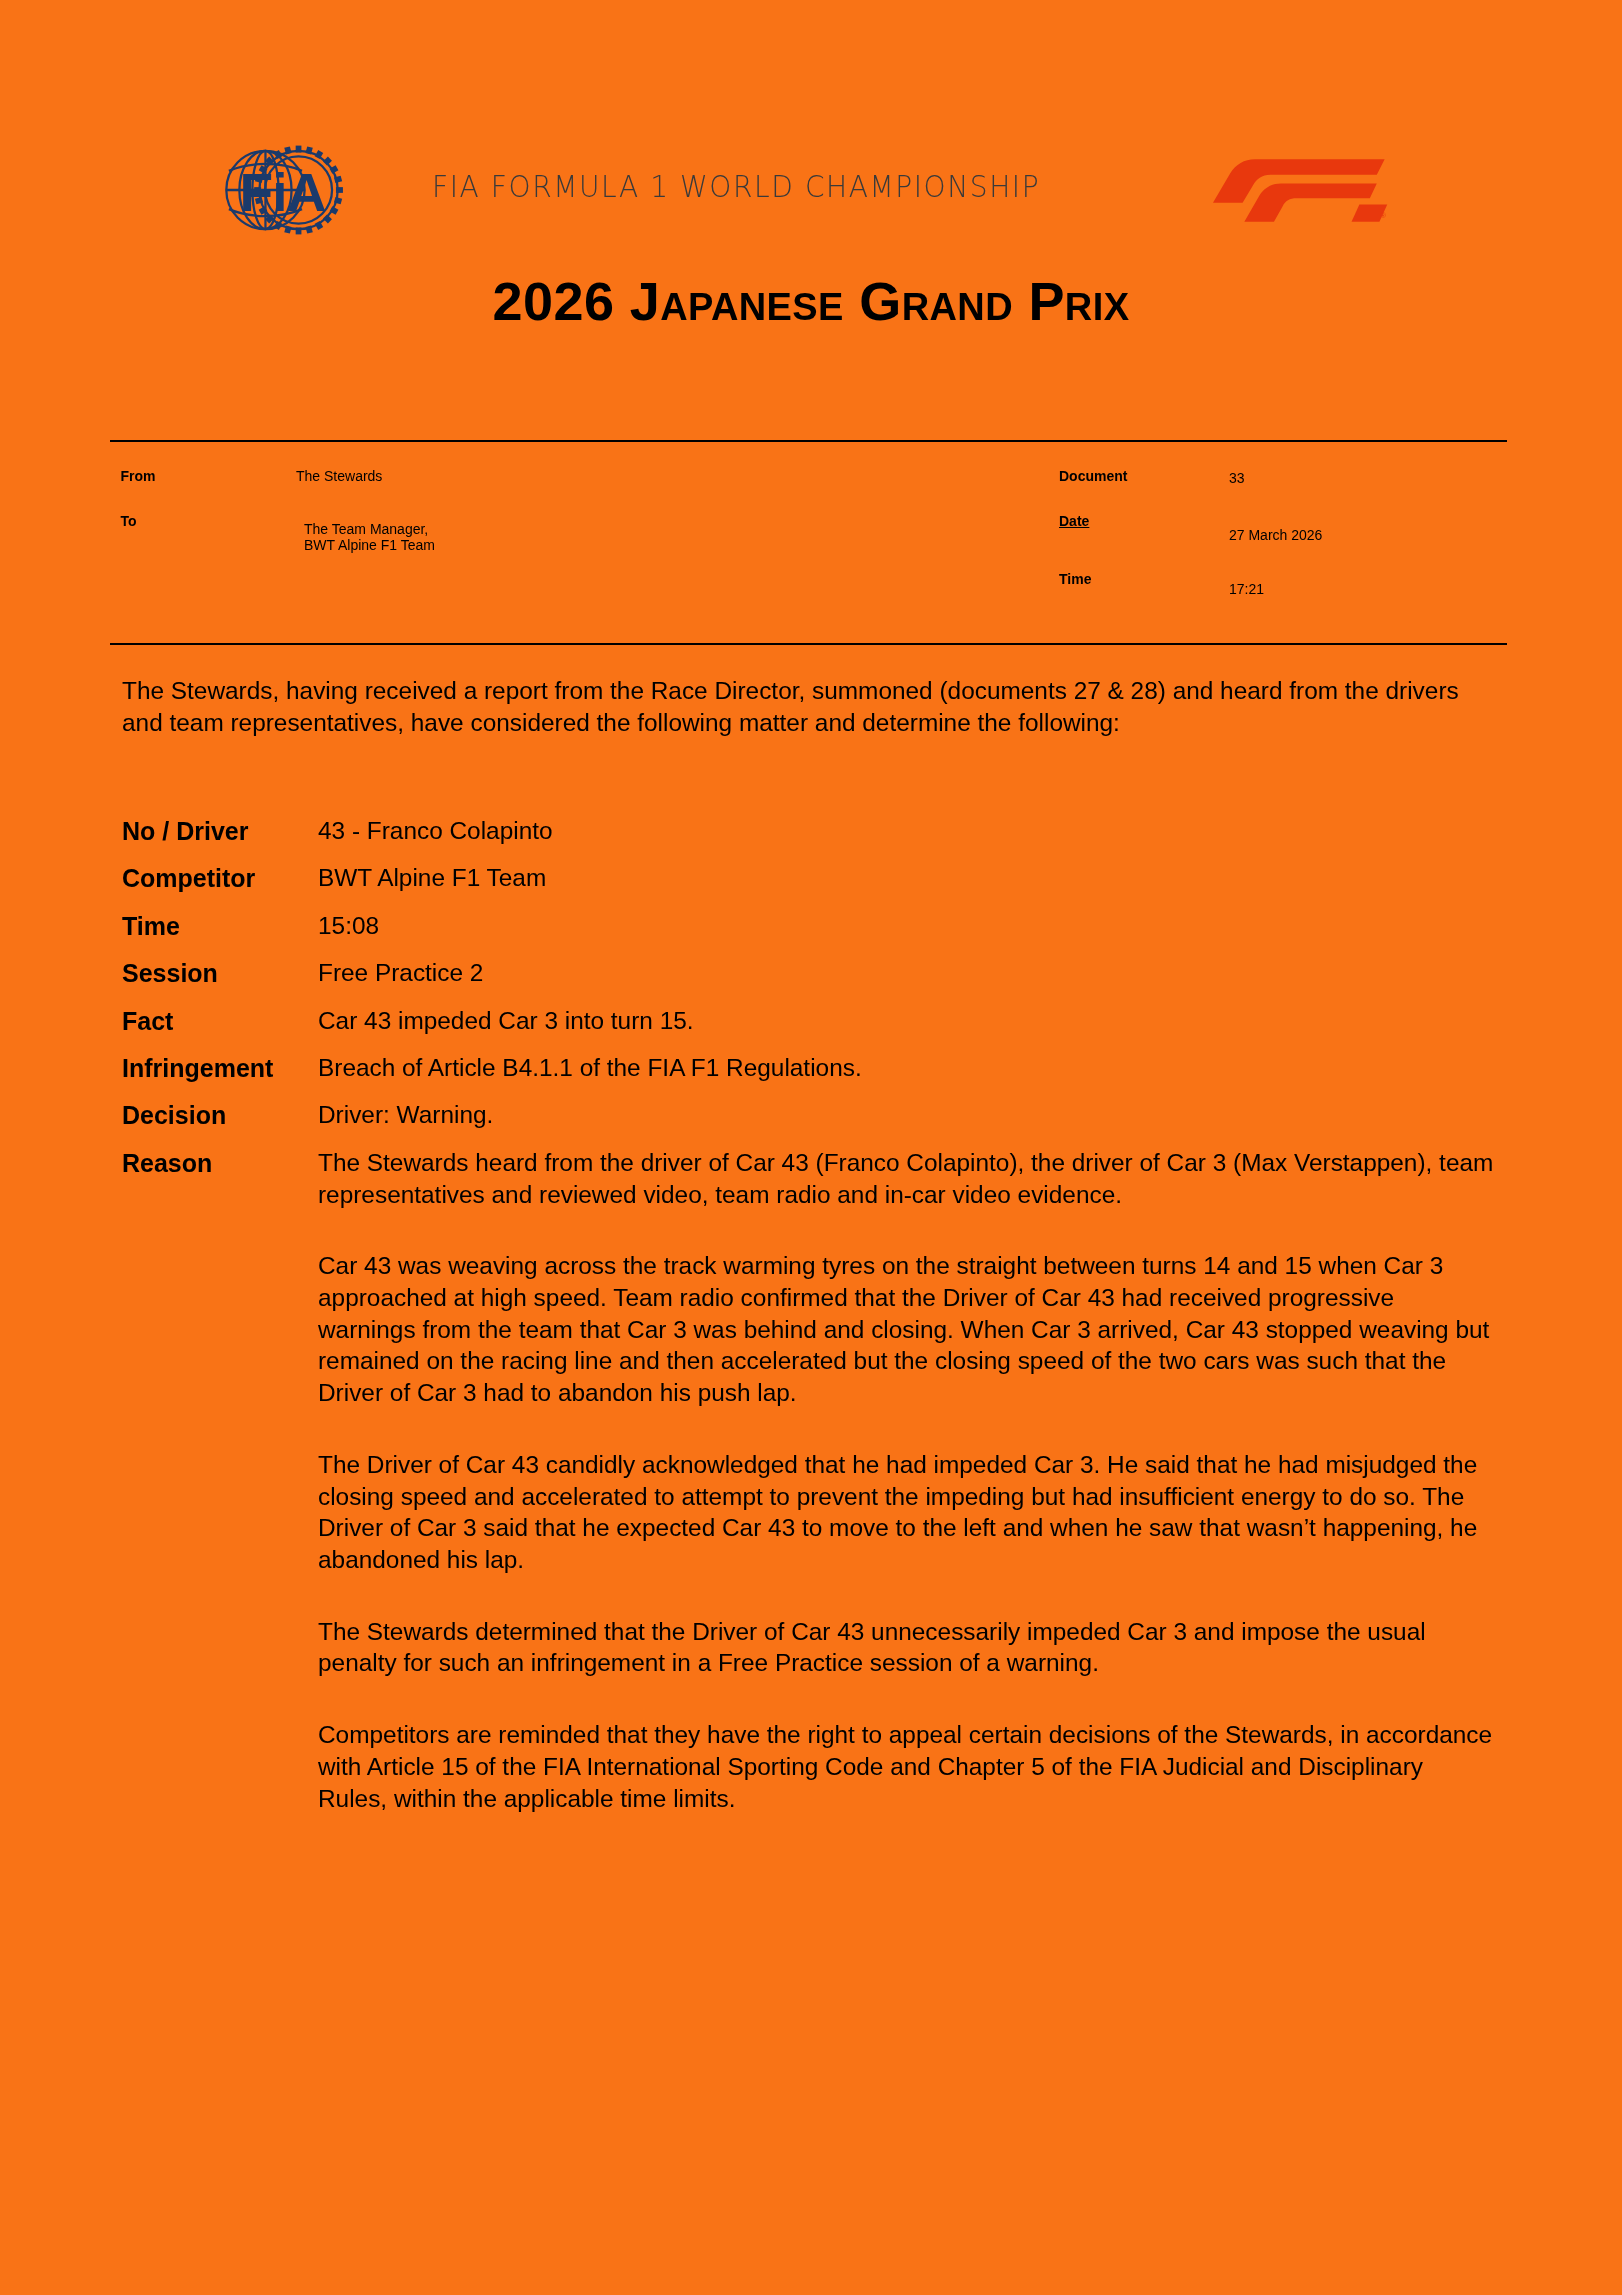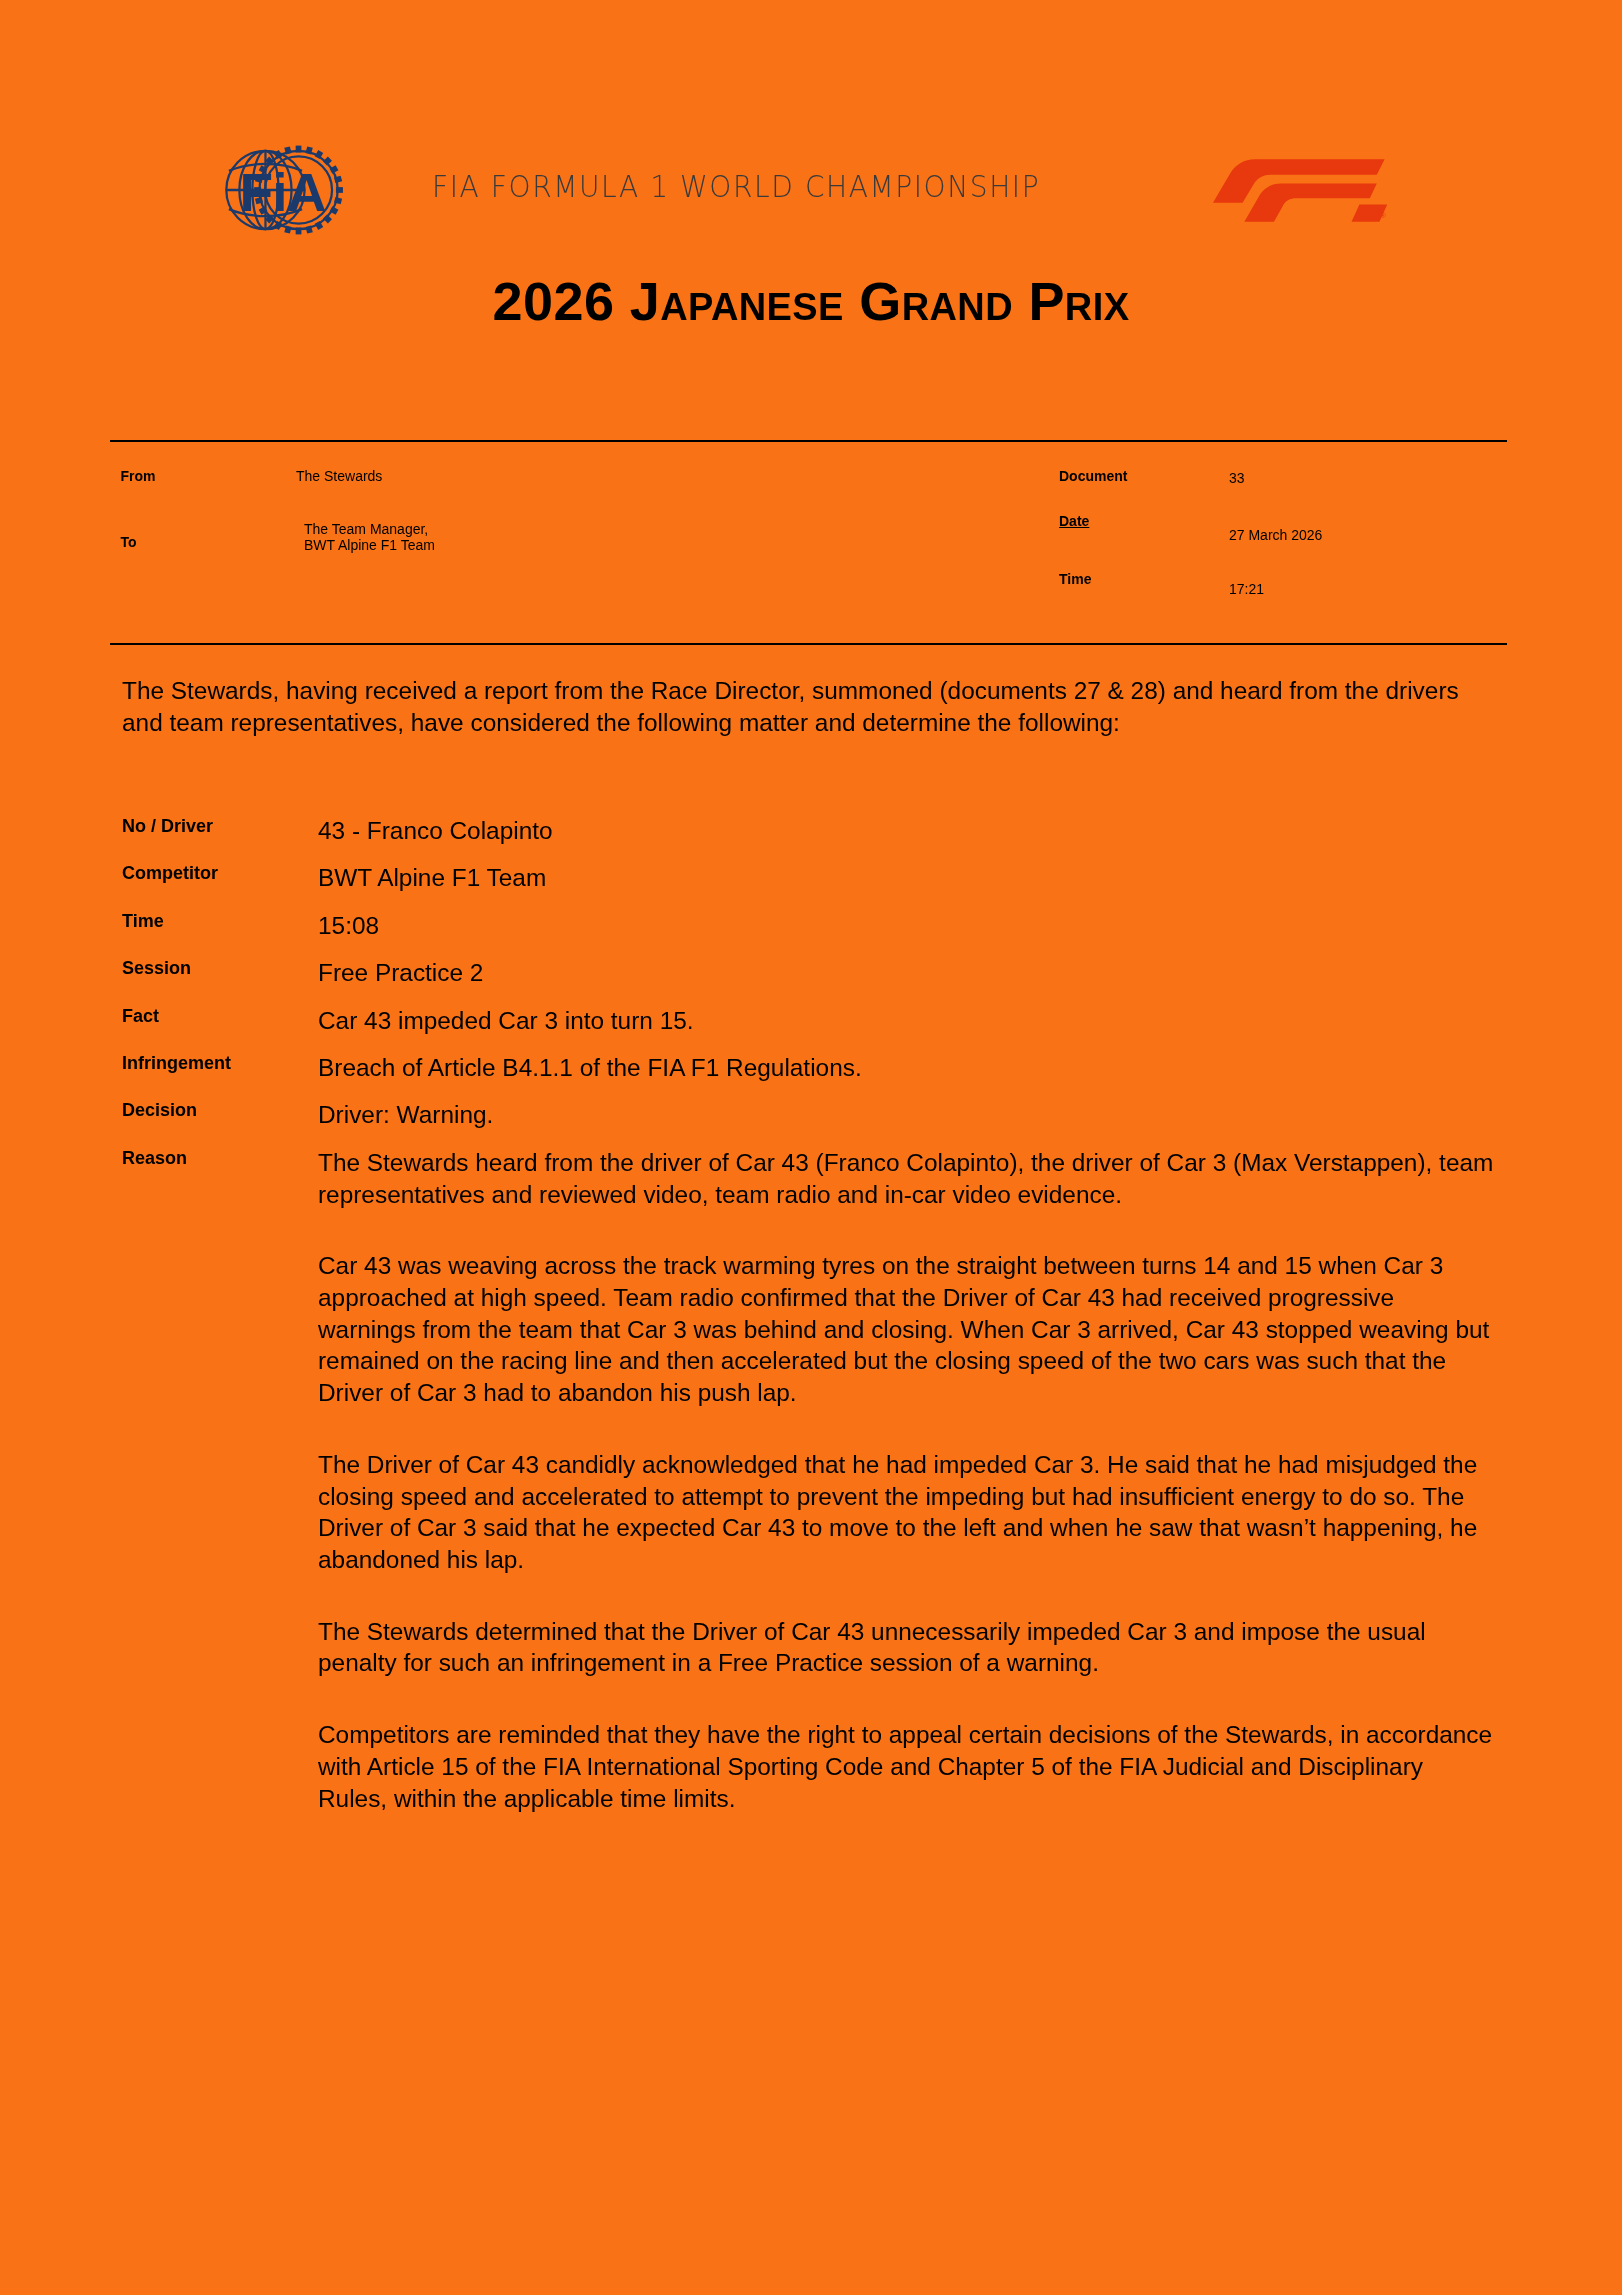--- a/index.html
+++ b/index.html
@@ -108,21 +108,21 @@
     font-weight: bold;
     white-space: nowrap;
   }
   .meta-value {
     position: absolute;
     white-space: pre-line;
   }
 
   .m-from-l  { left: 10.5px;   top: 12.2px; }
   .m-from-v  { left: 186px;  top: 12.2px; }
-  .m-to-l    { left: 10.5px;   top: 78px; text-align: right; }
+  .m-to-l    { left: 10.5px;   top: 57px; text-align: right; }
   .m-to-v    { left: 186px;  top: 65px; margin-left: 8px; }
 
   .m-doc-l   { left: 949px; top: 12.2px; }
   .m-doc-v   { left: 1119px; top: 14px; }
   .m-date-l  { left: 949px; top: 57px; text-decoration: underline; }
   .m-date-v  { left: 1119px; top: 71px; }
   .m-time-l  { left: 949px; top: 115px; }
   .m-time-v  { left: 1119px; top: 125px; }
 
   
@@ -146,21 +146,21 @@
     position: relative;
     display: block;
     margin-bottom: 15.7px;
     min-height: 31px;
   }
   .field-label {
     position: absolute;
     left: 0;
     top: 0;
     width: 196px;
-    font-size: 18px;
+    font-size: 25px;
     font-weight: bold;
     line-height: 1.30;
     white-space: nowrap;
   }
   .field-value {
     display: block;
     margin-left: 196px;
     font-size: 24.4px;
     line-height: 1.30;
   }

